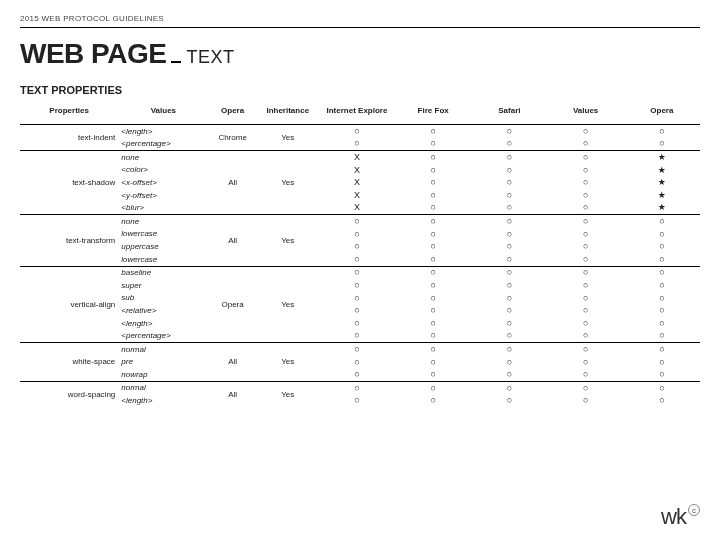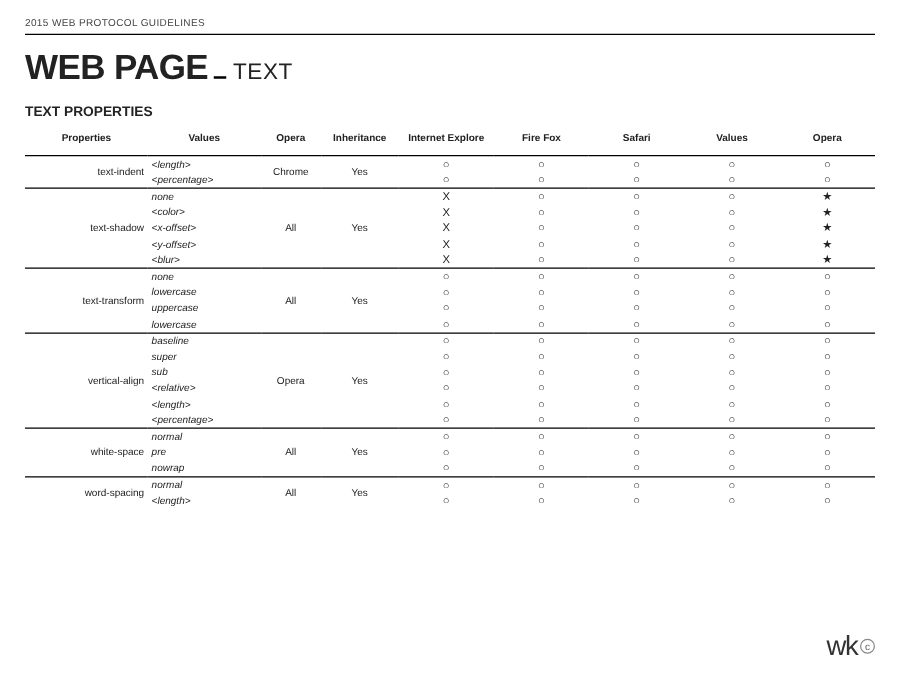--- a/index.html
+++ b/index.html
@@ -91,21 +91,20 @@
   col.c-val  { width: 90px; }
   col.c-type { width: 48px; }
   col.c-inh  { width: 62px; }
   col.c-b    { width: 76px; }
   .sym { font-size: 9px; line-height:1; }
   .footer {
     position: absolute;
     right: 20px;
     bottom: 10px;
     display:flex;
-    align-items:center;
     gap:2px;
   }
   .footer-logo {
     font-weight: 300;
     font-size: 22px;
     letter-spacing:-1px;
     color:#333;
   }
   .footer-c {
     display:inline-block;

